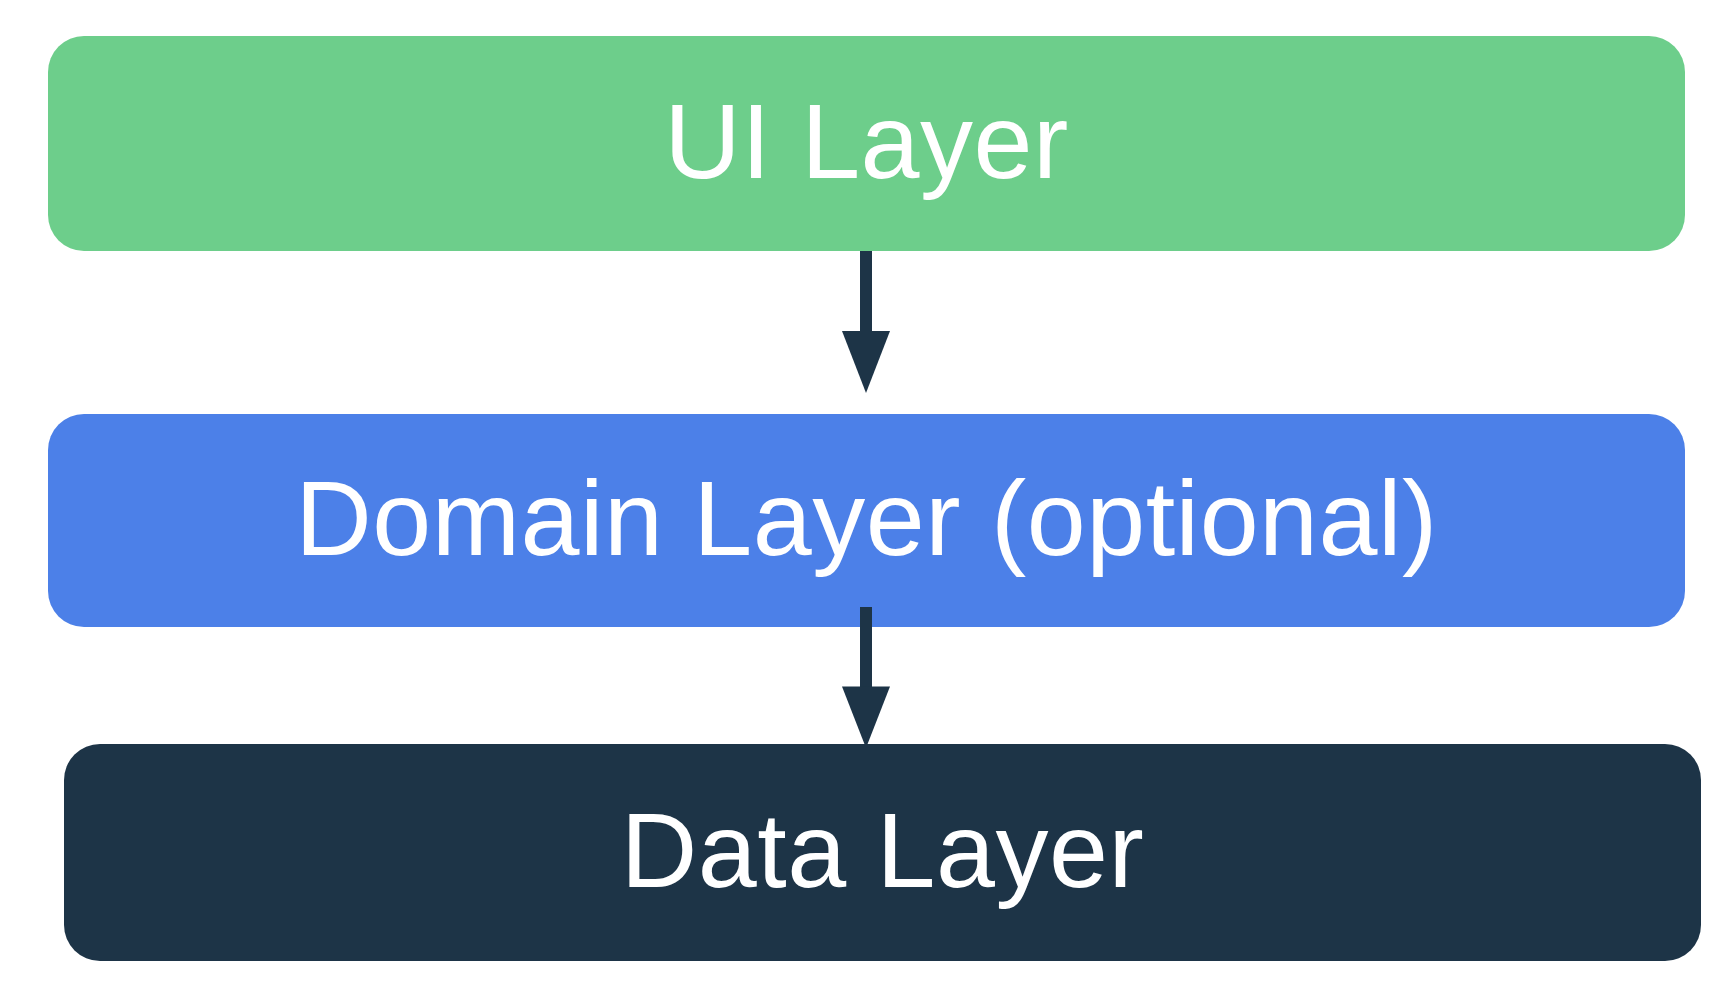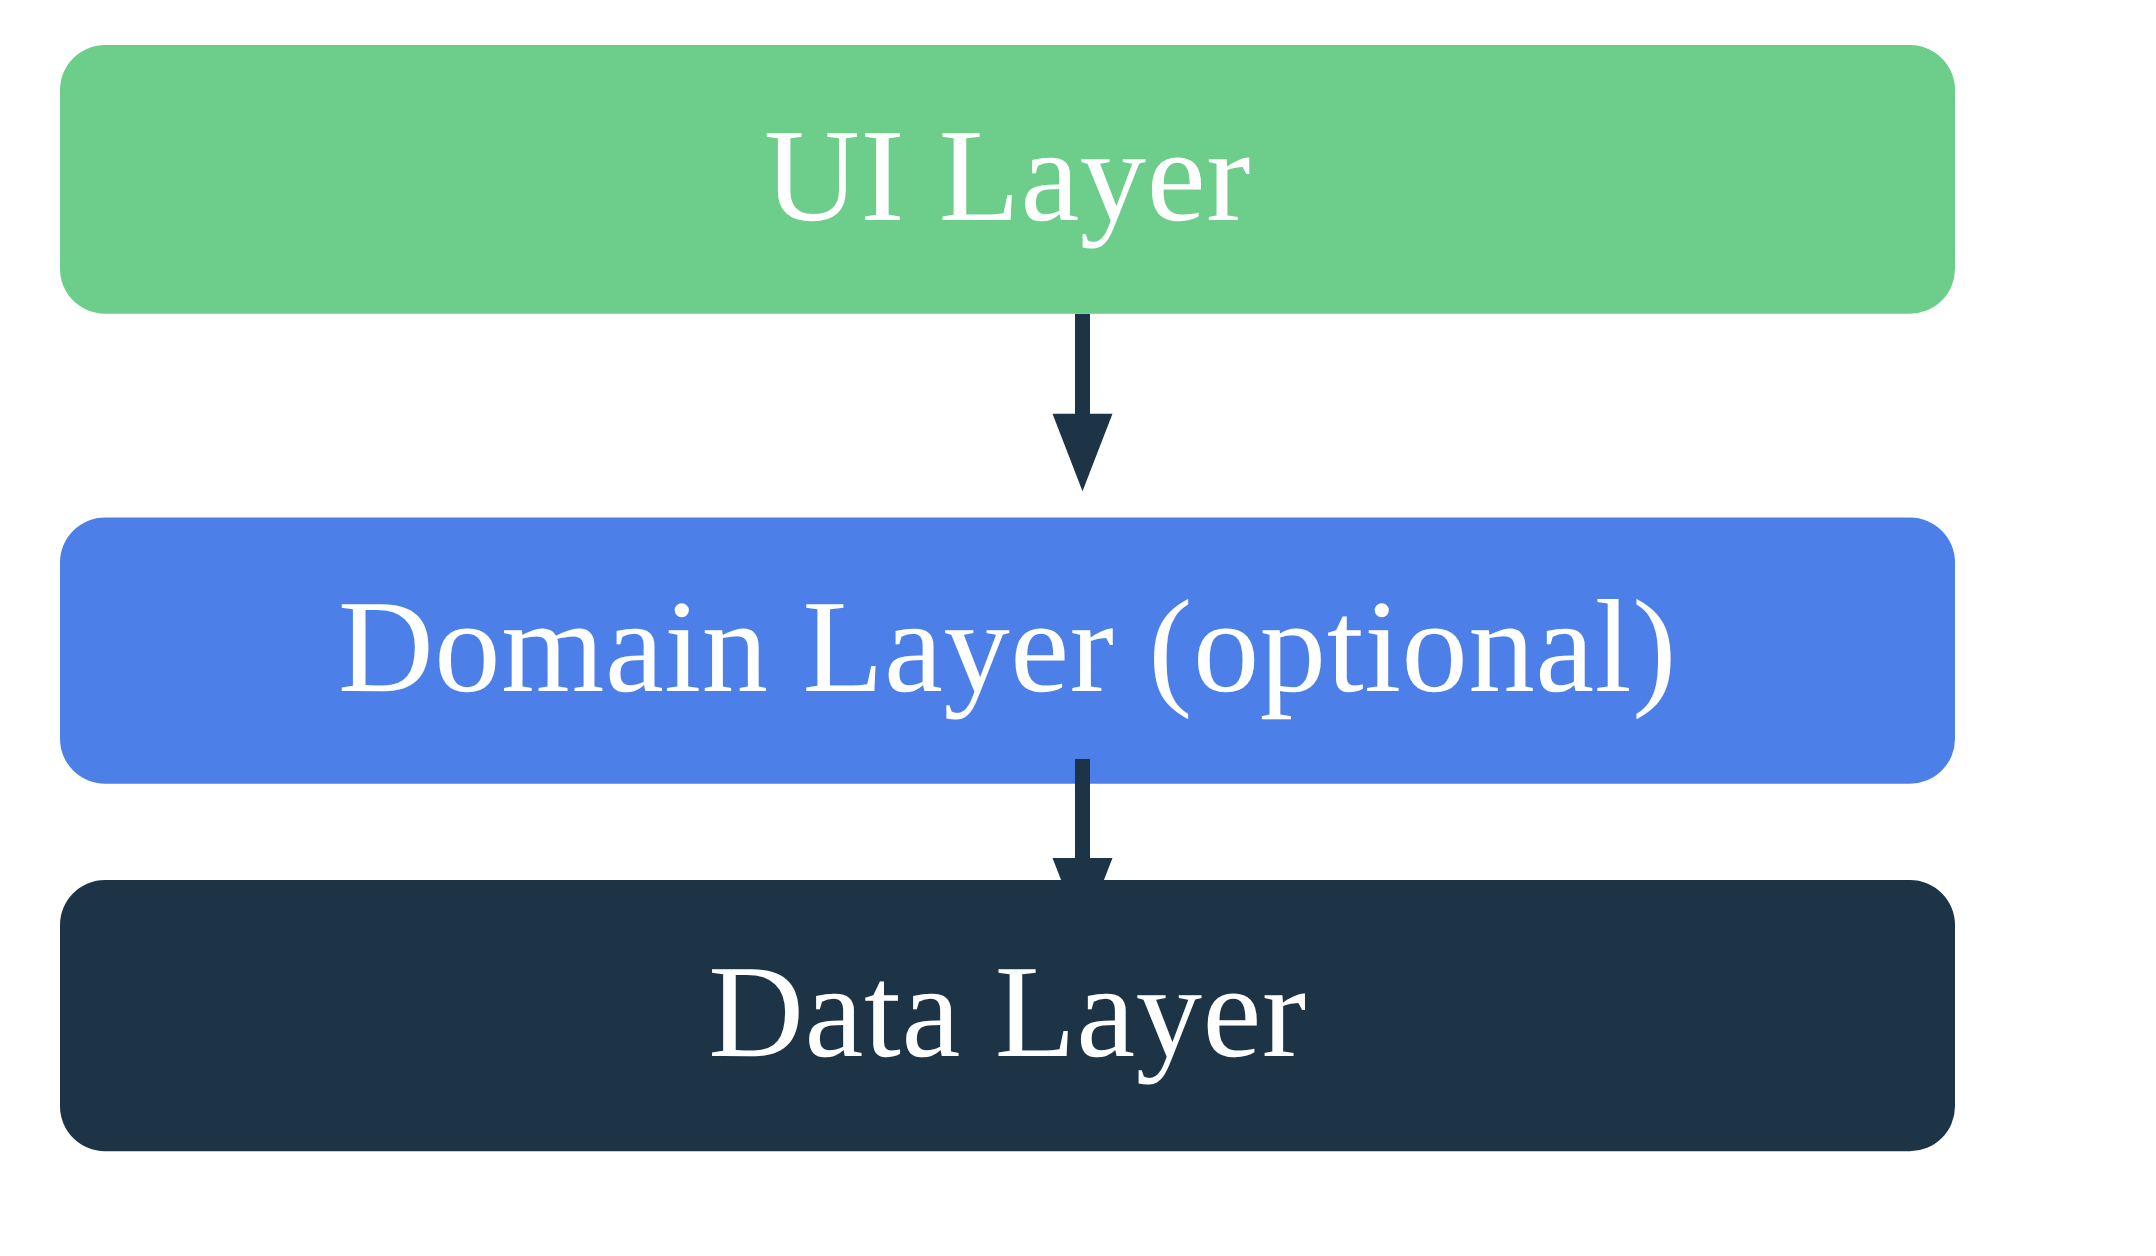--- a/index.html
+++ b/index.html
@@ -11,30 +11,29 @@
     position: relative;
     width: 1725px;
     height: 1005px;
     background: #ffffff;
     overflow: hidden;
     font-family: "Liberation Sans", sans-serif;
   }
   .layer {
     position: absolute;
     left: 48px;
-    width: 1516px;
+    width: 1637px;
     border-radius: 36px;
     display: flex;
     align-items: center;
     justify-content: center;
-    font-family: Liberation Serif, serif;
   }
   #layer-ui     { top: 36px;  height: 215px; }
   #layer-domain { top: 414px; height: 213px; }
-  #layer-data   { top: 704px; height: 217px; }
+  #layer-data   { top: 744px; height: 217px; margin-left: 16px; }
   .layer-label {
     font-size: 106px;
     font-weight: 400;
     line-height: 1;
     letter-spacing: 0.5px;
     white-space: nowrap;
     color: #ffffff;
     padding-bottom: 6px; 
   }
   .arrow {

